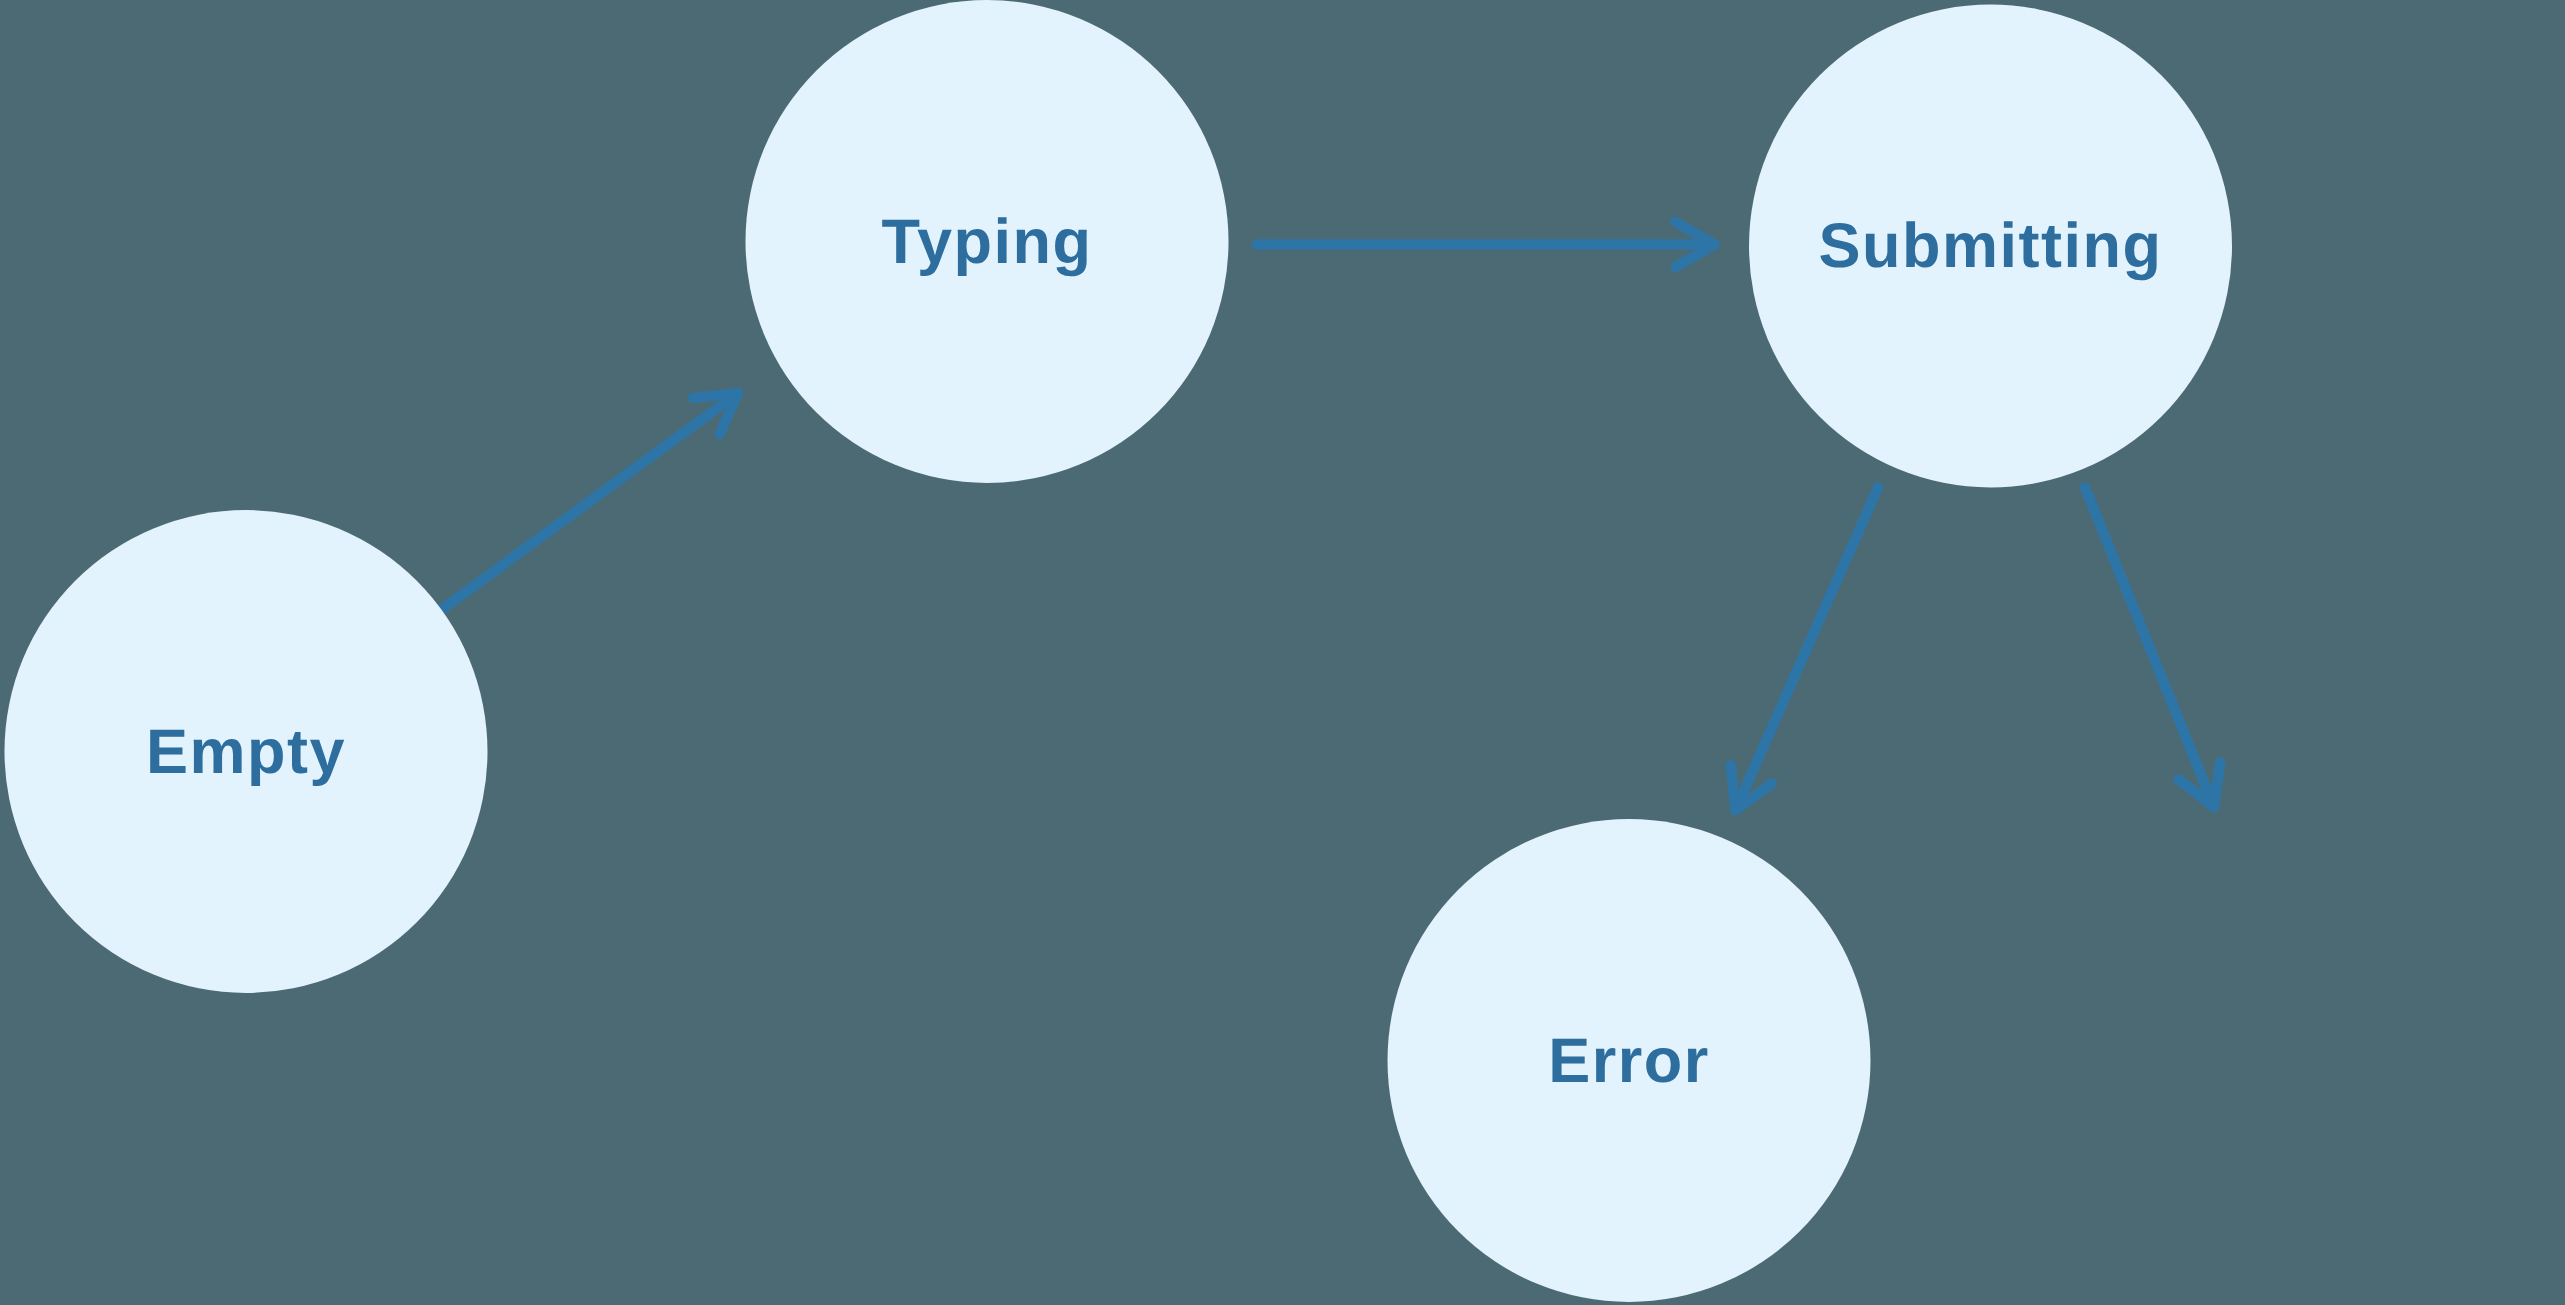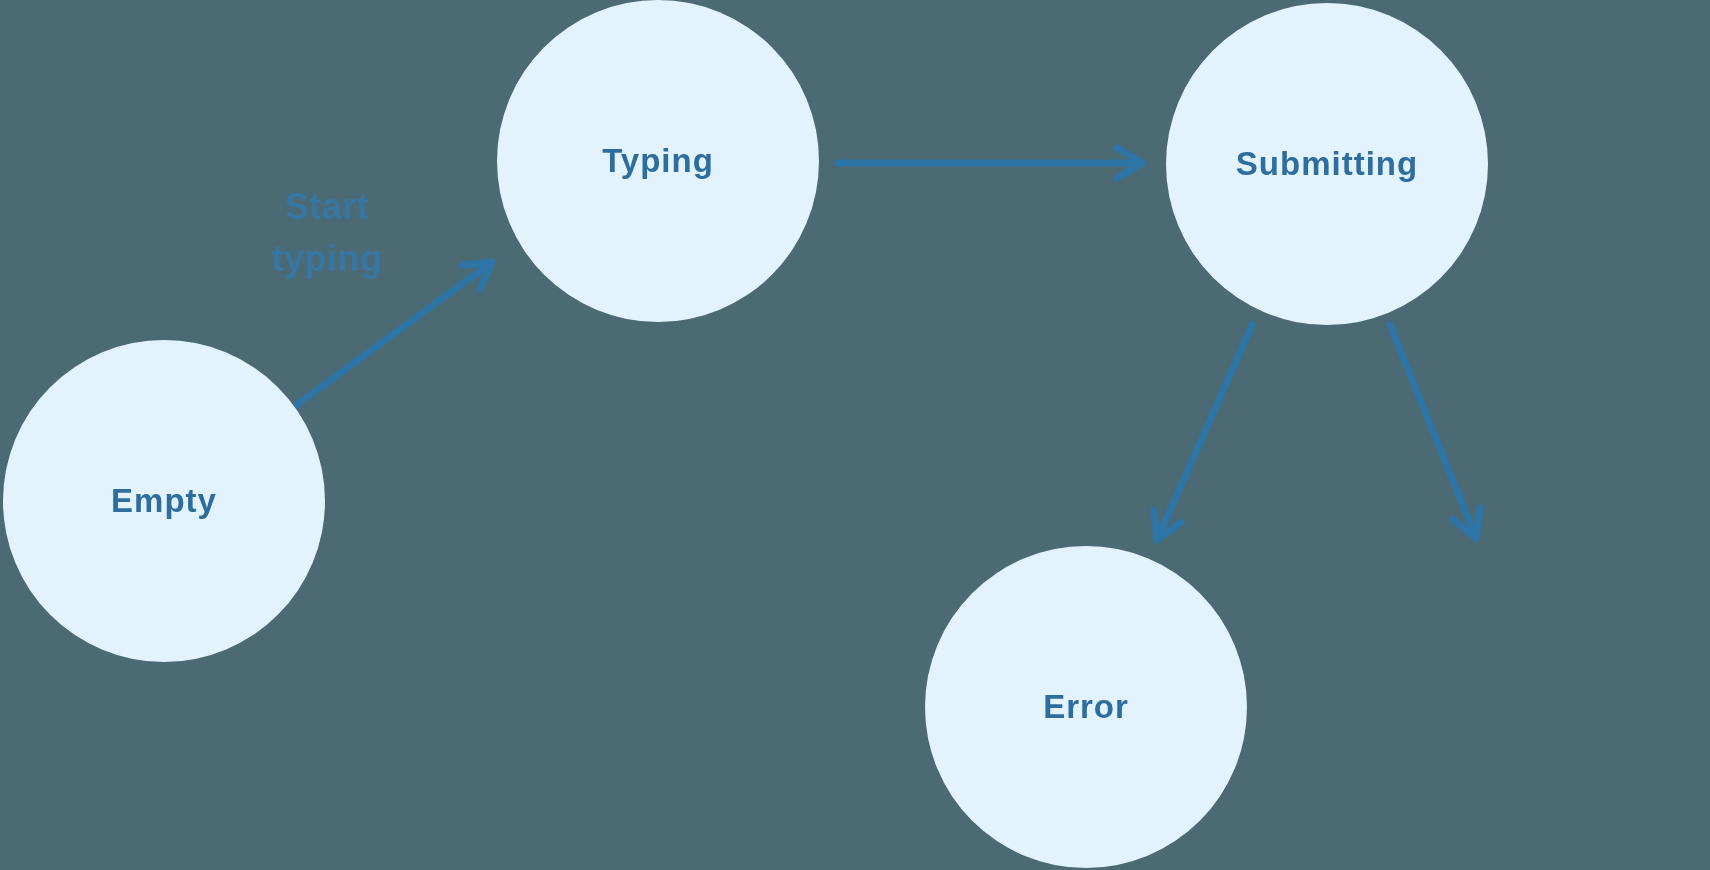--- a/index.html
+++ b/index.html
@@ -22,21 +22,21 @@
     stroke-linecap:round;stroke-linejoin:round;
     marker-end:url(#arrow-head);
   }
   .head-path{fill:none;stroke:var(--arrow);stroke-width:7;stroke-linecap:round;stroke-linejoin:round;}
   .node{
     position:absolute;width:322px;height:322px;border-radius:50%;
     background:var(--node-fill);
     display:flex;align-items:center;justify-content:center;
   }
   .node-label{
-    font-size:33px;font-weight:600;color:var(--node-text);
+    font-size:42px;font-weight:600;color:var(--node-text);
     letter-spacing:1px;white-space:nowrap;
   }
   .edge-label{
     position:absolute;text-align:center;
     font-size:36px;font-weight:600;line-height:52px;
     color:var(--edge-text);opacity:0.95;letter-spacing:0.5px;
   }
   .edge-label.start-typing{left:252px;top:181px;width:150px;}
   .edge-label.press-submit{left:860px;top:59px;width:260px;}
   .edge-label.network-error{left:996px;top:342px;width:190px;}
@@ -70,15 +70,14 @@
   <div class="node typing">
     <span class="node-label">Typing</span>
   </div>
   <div class="node error">
     <span class="node-label">Error</span>
   </div>
   <div class="node submitting">
     <span class="node-label">Submitting</span>
   </div>
 
-  <div class="edge-label start-typing">Start typing</div>
 
 </div>
 
 </body></html>

